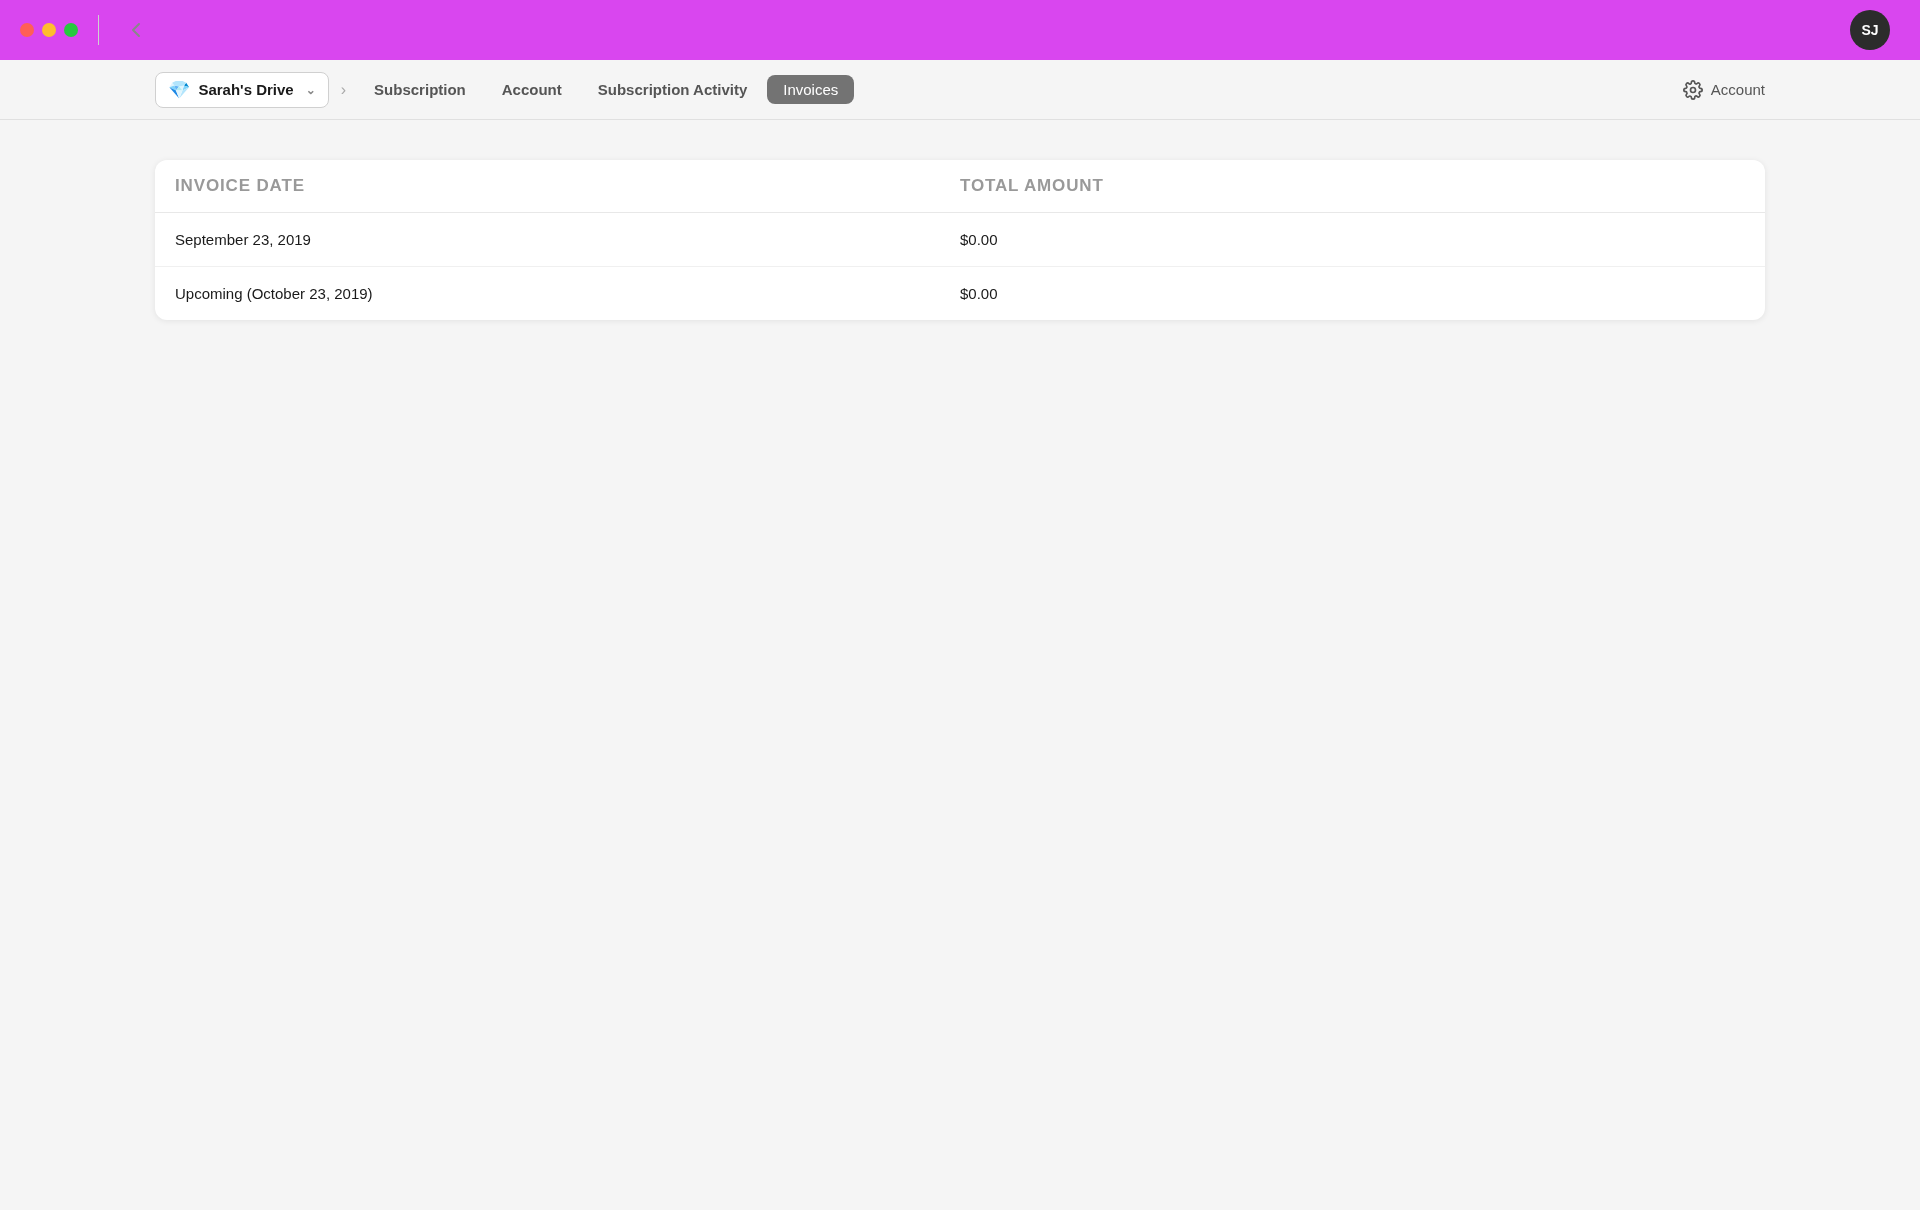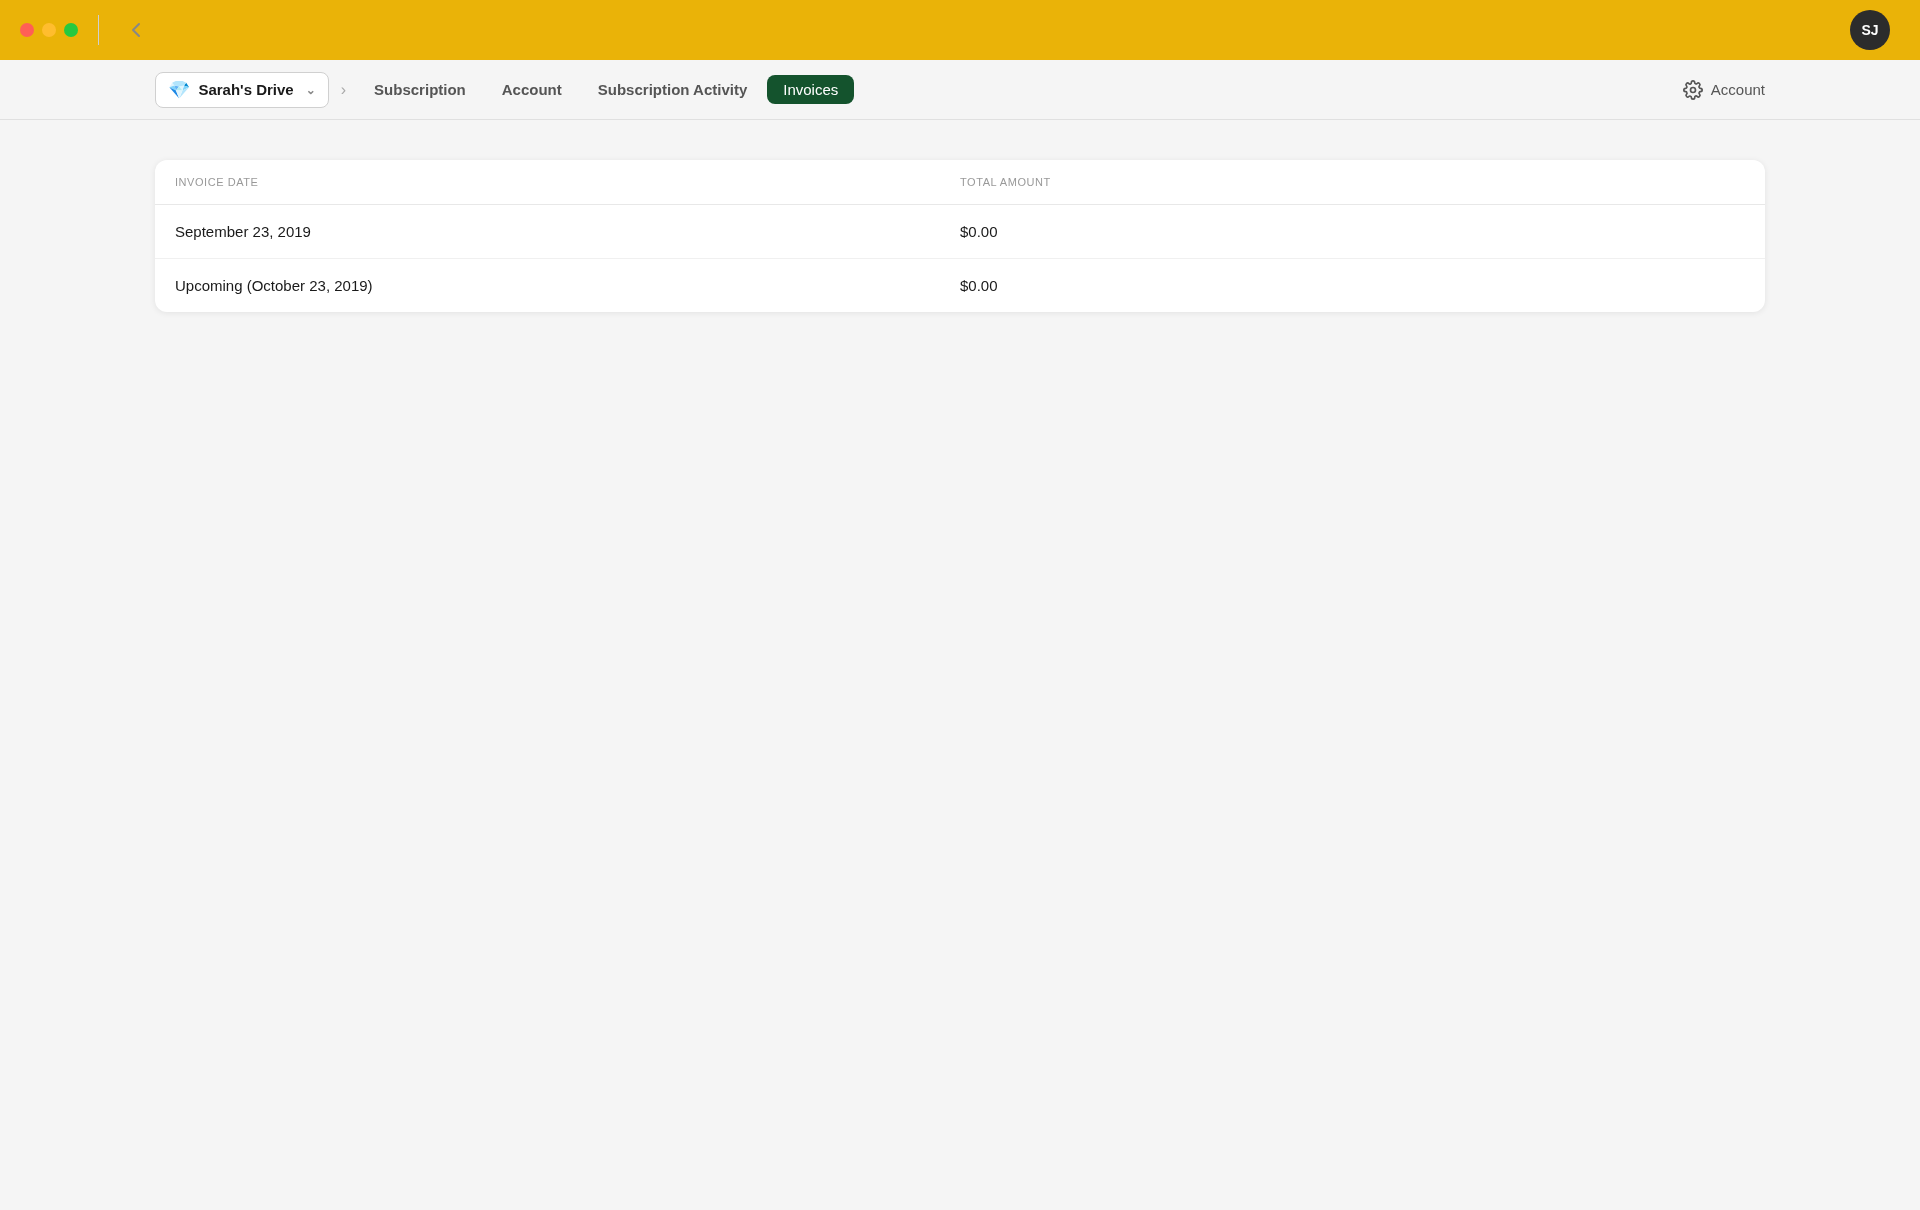--- a/index.html
+++ b/index.html
@@ -12,21 +12,21 @@
       width: 1920px;
       height: 1210px;
       background-color: #f5f5f5;
       font-family: -apple-system, BlinkMacSystemFont, 'Segoe UI', Helvetica, Arial, sans-serif;
       overflow: hidden;
     }
 
     
     .titlebar {
       height: 60px;
-      background-color: #eab308;
+      background-color: #d946ef;
       display: flex;
       align-items: center;
       padding: 0 20px;
       position: relative;
     }
 
     .window-controls {
       display: flex;
       gap: 8px;
       align-items: center;
@@ -132,21 +132,21 @@
       font-size: 15px;
       color: #555;
       cursor: pointer;
       text-decoration: none;
       font-weight: 700;
       background: none;
       border: none;
     }
 
     .nav-link.active {
-      background-color: #14532d;
+      background-color: #737373;
       color: white;
       font-weight: 500;
     }
 
     .account-btn {
       position: absolute;
       right: 155px;
       display: flex;
       align-items: center;
       gap: 8px;
@@ -177,22 +177,22 @@
     }
 
     .table-header {
       display: grid;
       grid-template-columns: 1fr 1fr;
       padding: 16px 20px;
       border-bottom: 1px solid #e8e8e8;
     }
 
     .table-header-cell {
-      font-size: 11px;
-      font-weight: 400;
+      font-size: 17px;
+      font-weight: 700;
       color: #999;
       letter-spacing: 0.05em;
       text-transform: uppercase;
     }
 
     .table-row {
       display: grid;
       grid-template-columns: 1fr 1fr;
       padding: 18px 20px;
       border-bottom: 1px solid #f0f0f0;

